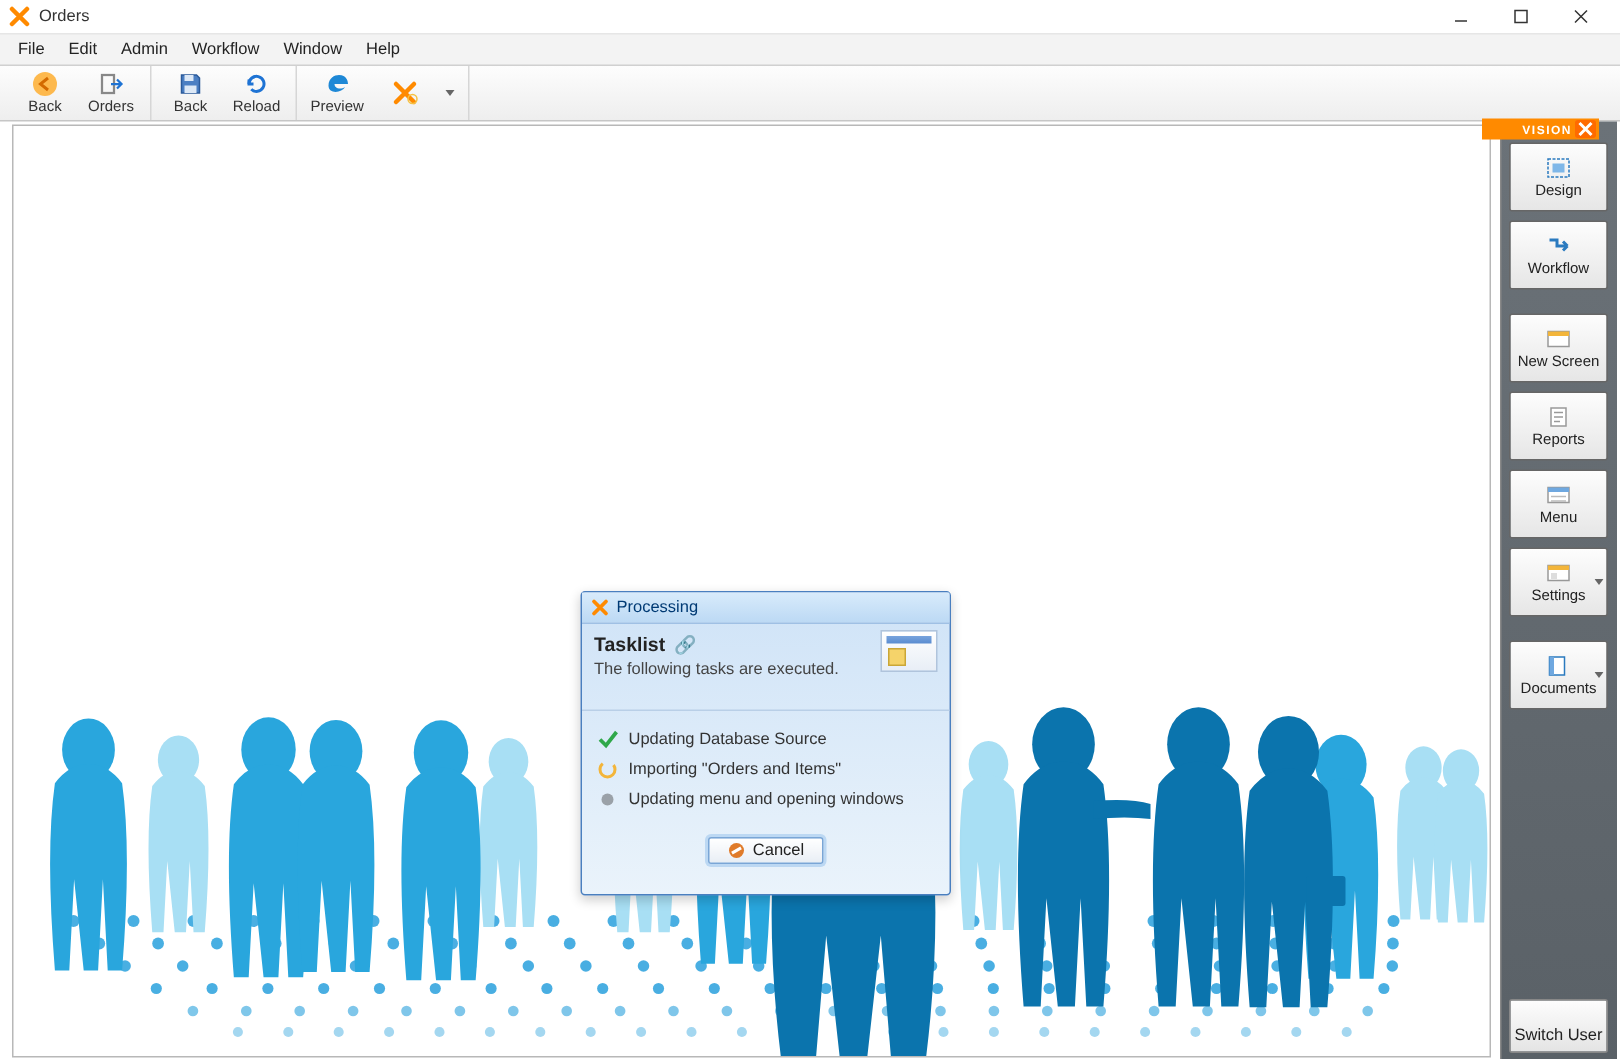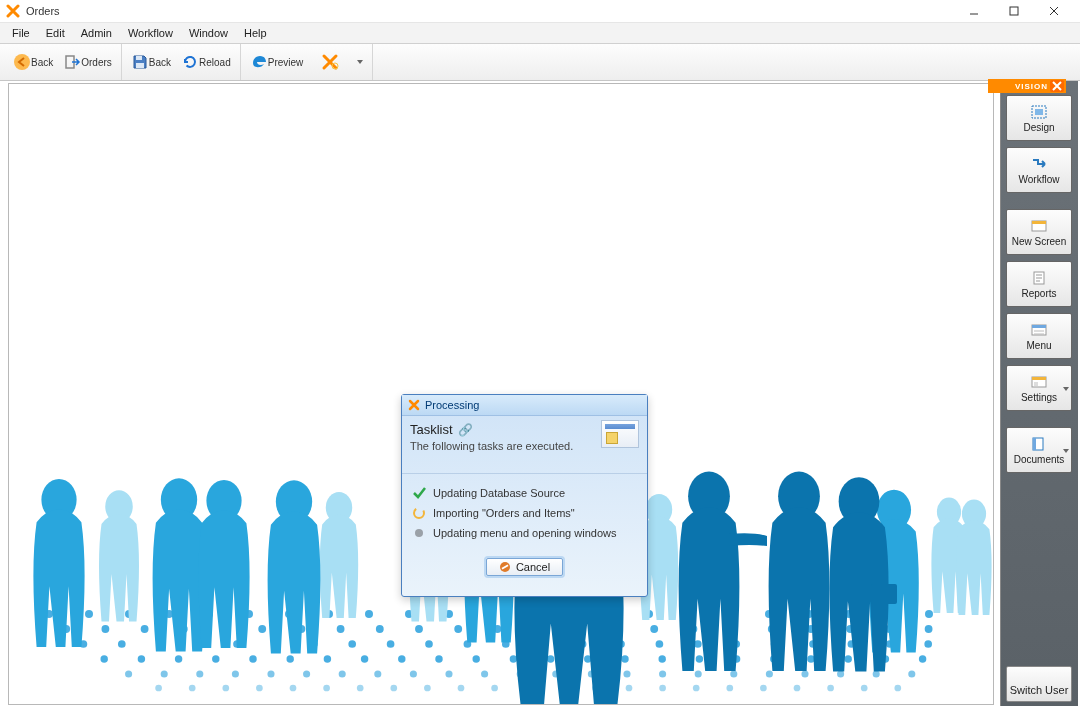--- a/index.html
+++ b/index.html
@@ -9,21 +9,21 @@
 .titlebar .title{flex:1;color:#333}
 .win-btns{display:flex}
 .win-btn{width:40px;height:22px;display:flex;align-items:center;justify-content:center;color:#333}
 .win-btn svg{stroke:#333}
 
 .menubar{height:20px;background:#f3f3f3;border-top:1px solid #e6e6e6;border-bottom:1px solid #d0d0d0;display:flex;align-items:center;padding:0 4px}
 .menubar span{padding:2px 8px;color:#222}
 
 .toolbar{height:36px;background:linear-gradient(#fdfdfd,#eeeeee);border-bottom:1px solid #c6c6c6;display:flex;align-items:stretch;padding:0 4px}
 .tgroup{display:flex;align-items:stretch;border-right:1px solid #d6d6d6;padding:0 4px}
-.tbtn{display:flex;align-items:center;justify-content:center;min-width:34px;padding:0 4px;border:1px solid transparent;border-radius:3px}
+.tbtn{display:flex;flex-direction:column;align-items:center;justify-content:center;min-width:34px;padding:0 4px;border:1px solid transparent;border-radius:3px}
 .tbtn .ic{width:18px;height:18px;display:flex;align-items:center;justify-content:center}
 .tbtn .lbl{font-size:10px;color:#333;margin-top:1px}
 .dropdown-caret{display:flex;align-items:center;padding:0 4px}
 .dropdown-caret svg{fill:#666}
 
 .workspace{position:relative;width:1080px;height:627px;}
 .canvas{position:absolute;left:8px;top:2px;width:984px;height:620px;border:1px solid #b8b8b8;background:#fff;overflow:hidden}
 .people{position:absolute;left:0;bottom:0;width:984px;height:420px}
 
 .sidepanel{position:absolute;right:2px;top:0;width:78px;height:627px;background:linear-gradient(to bottom,#6b7278,#5a6167);box-shadow:inset 1px 0 0 #888}
@@ -31,25 +31,25 @@
 .vision-tab .vx{width:14px;height:12px;background:#ff6a00;border-radius:2px;display:flex;align-items:center;justify-content:center;margin-left:2px}
 .panel-body{position:absolute;top:14px;left:6px;right:6px;bottom:6px;display:flex;flex-direction:column}
 .side-btn{margin-bottom:6px;height:44px;background:linear-gradient(#fdfdfd,#e6e6e6);border:1px solid #666;border-radius:2px;display:flex;flex-direction:column;align-items:center;justify-content:center;position:relative}
 .side-btn .sic{width:18px;height:16px}
 .side-btn .slbl{font-size:10px;margin-top:2px;color:#222}
 .side-btn .caret{position:absolute;right:2px;top:50%;transform:translateY(-50%)}
 .spacer{flex:1}
 .side-bottom{height:34px;background:linear-gradient(#fdfdfd,#e4e4e4);border:1px solid #888;border-radius:2px;display:flex;flex-direction:column;align-items:center;justify-content:center}
 .group-gap{height:10px}
 
-.dialog{position:absolute;left:392px;top:310px;width:245px;border:1px solid #4a7fbf;background:linear-gradient(to bottom,#cfe3f7,#eaf3fb);border-radius:3px;box-shadow:0 3px 8px rgba(0,0,0,.2)}
+.dialog{position:absolute;left:378px;top:310px;width:245px;border:1px solid #4a7fbf;background:linear-gradient(to bottom,#cfe3f7,#eaf3fb);border-radius:3px;box-shadow:0 3px 8px rgba(0,0,0,.2)}
 .dlg-title{height:20px;display:flex;align-items:center;padding:0 6px;background:linear-gradient(#d8ebfb,#bcd9f4);border-bottom:1px solid #9fc0e4;font-size:11px;color:#003a74}
 .dlg-title .xic{width:12px;height:12px;margin-right:5px}
 .dlg-head{position:relative;padding:6px 8px 8px 8px;border-bottom:1px solid #b9cfe7}
-.dlg-head h3{margin:0;font-size:13px;font-weight:normal;color:#222;display:flex;align-items:center}
+.dlg-head h3{margin:0;font-size:13px;font-weight:bold;color:#222;display:flex;align-items:center}
 .chain{margin-left:6px;color:#888;font-size:12px}
 .dlg-head p{margin:3px 0 13px 0;color:#444}
 .dlg-shot{position:absolute;right:8px;top:4px;width:36px;height:26px;background:linear-gradient(#fff,#e8eef6);border:1px solid #b0c4dc}
 .dlg-shot:before{content:"";position:absolute;left:3px;top:3px;right:3px;height:5px;background:linear-gradient(#77a3dd,#5a8cd0)}
 .dlg-shot:after{content:"";position:absolute;left:4px;top:11px;width:10px;height:10px;background:#f5d36a;border:1px solid #caa637}
 .tasks{padding:6px 10px}
 .task{display:flex;align-items:center;margin:6px 0;color:#333}
 .task .tic{width:14px;height:14px;margin-right:7px;display:flex;align-items:center;justify-content:center}
 .dlg-foot{display:flex;justify-content:center;padding:6px 0 20px 0}
 .cancel-btn{display:flex;align-items:center;padding:2px 12px;background:linear-gradient(#fff,#e8eef5);border:1px solid #7aa6d6;border-radius:2px;box-shadow:0 0 0 2px #bcd8f3}

